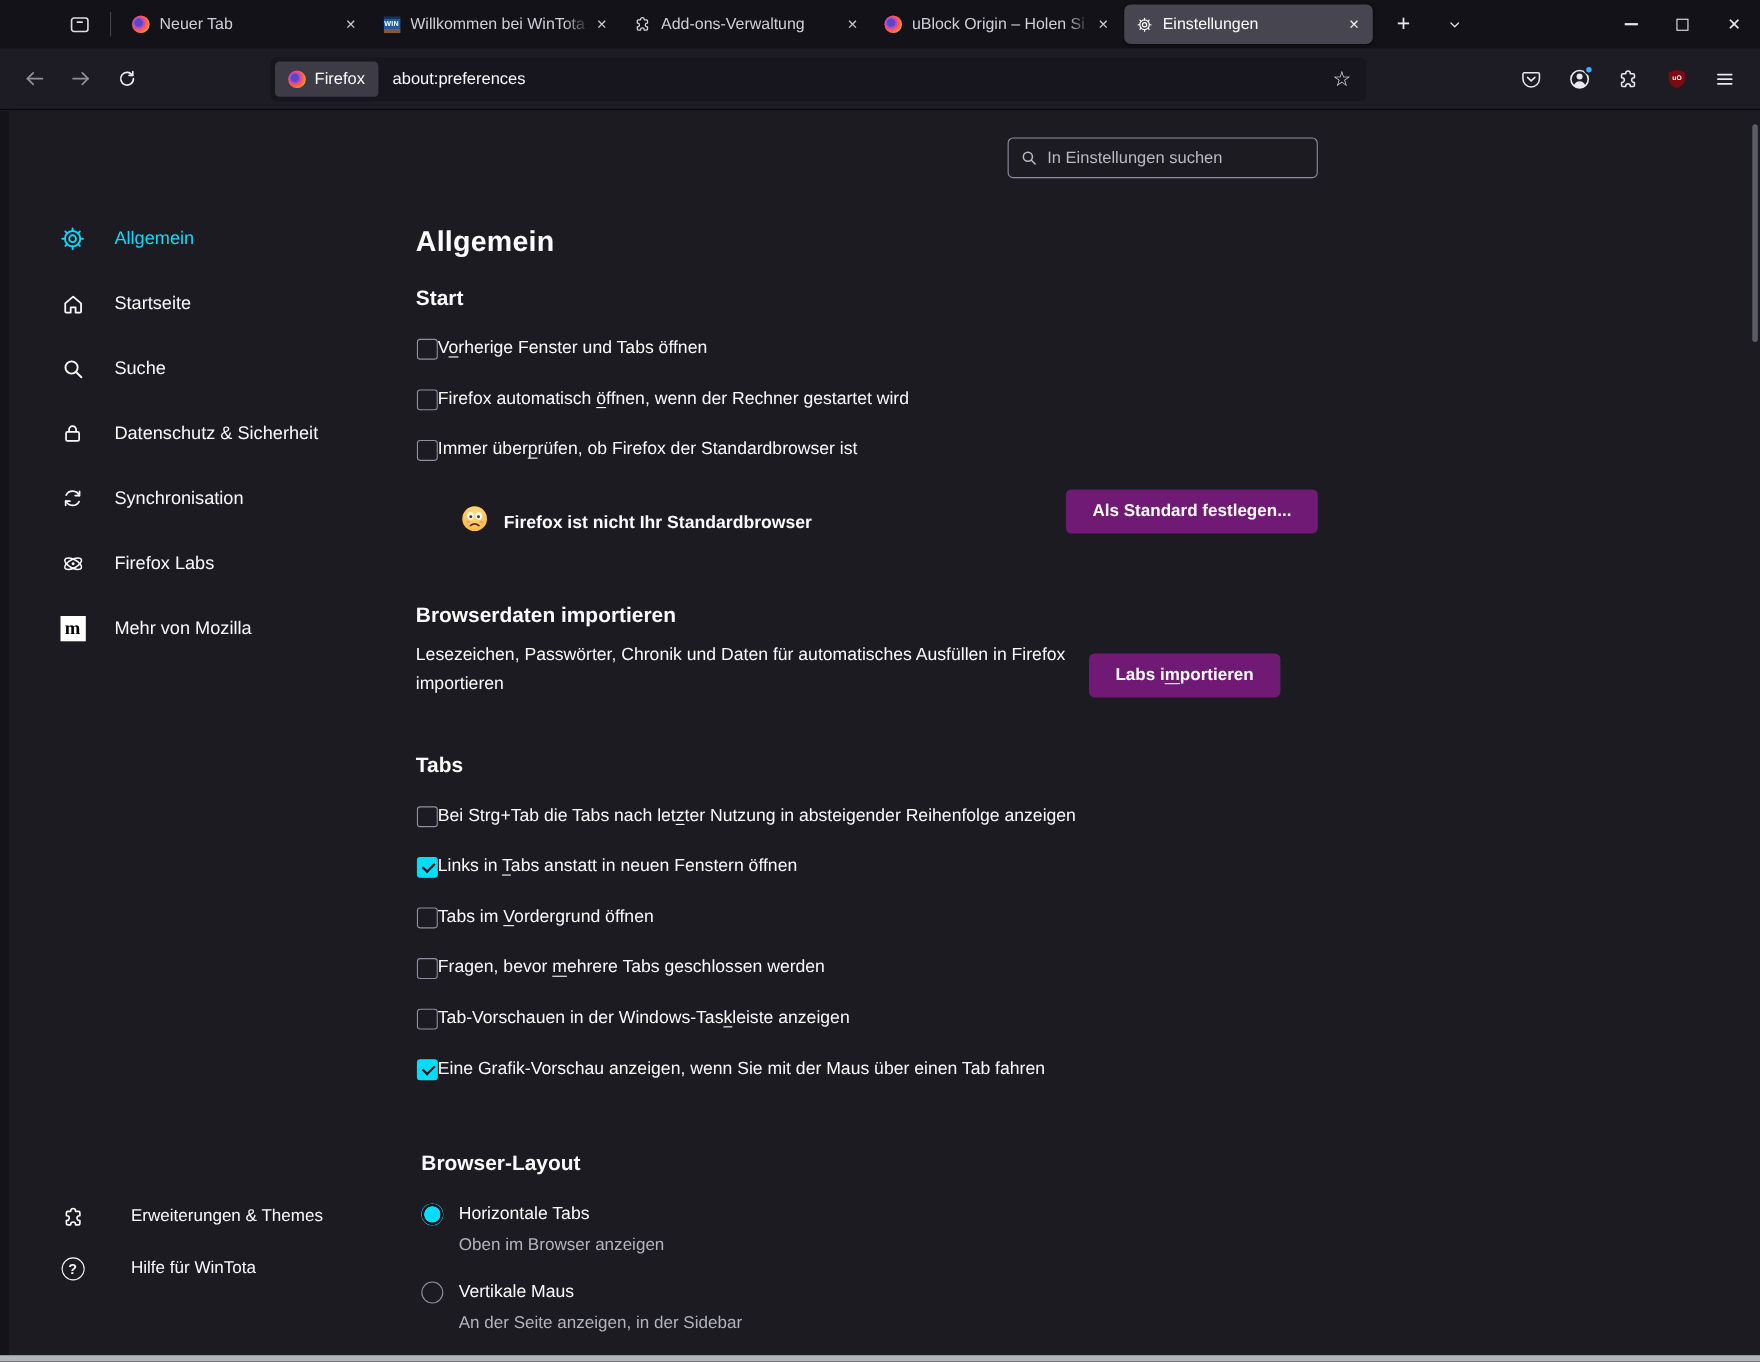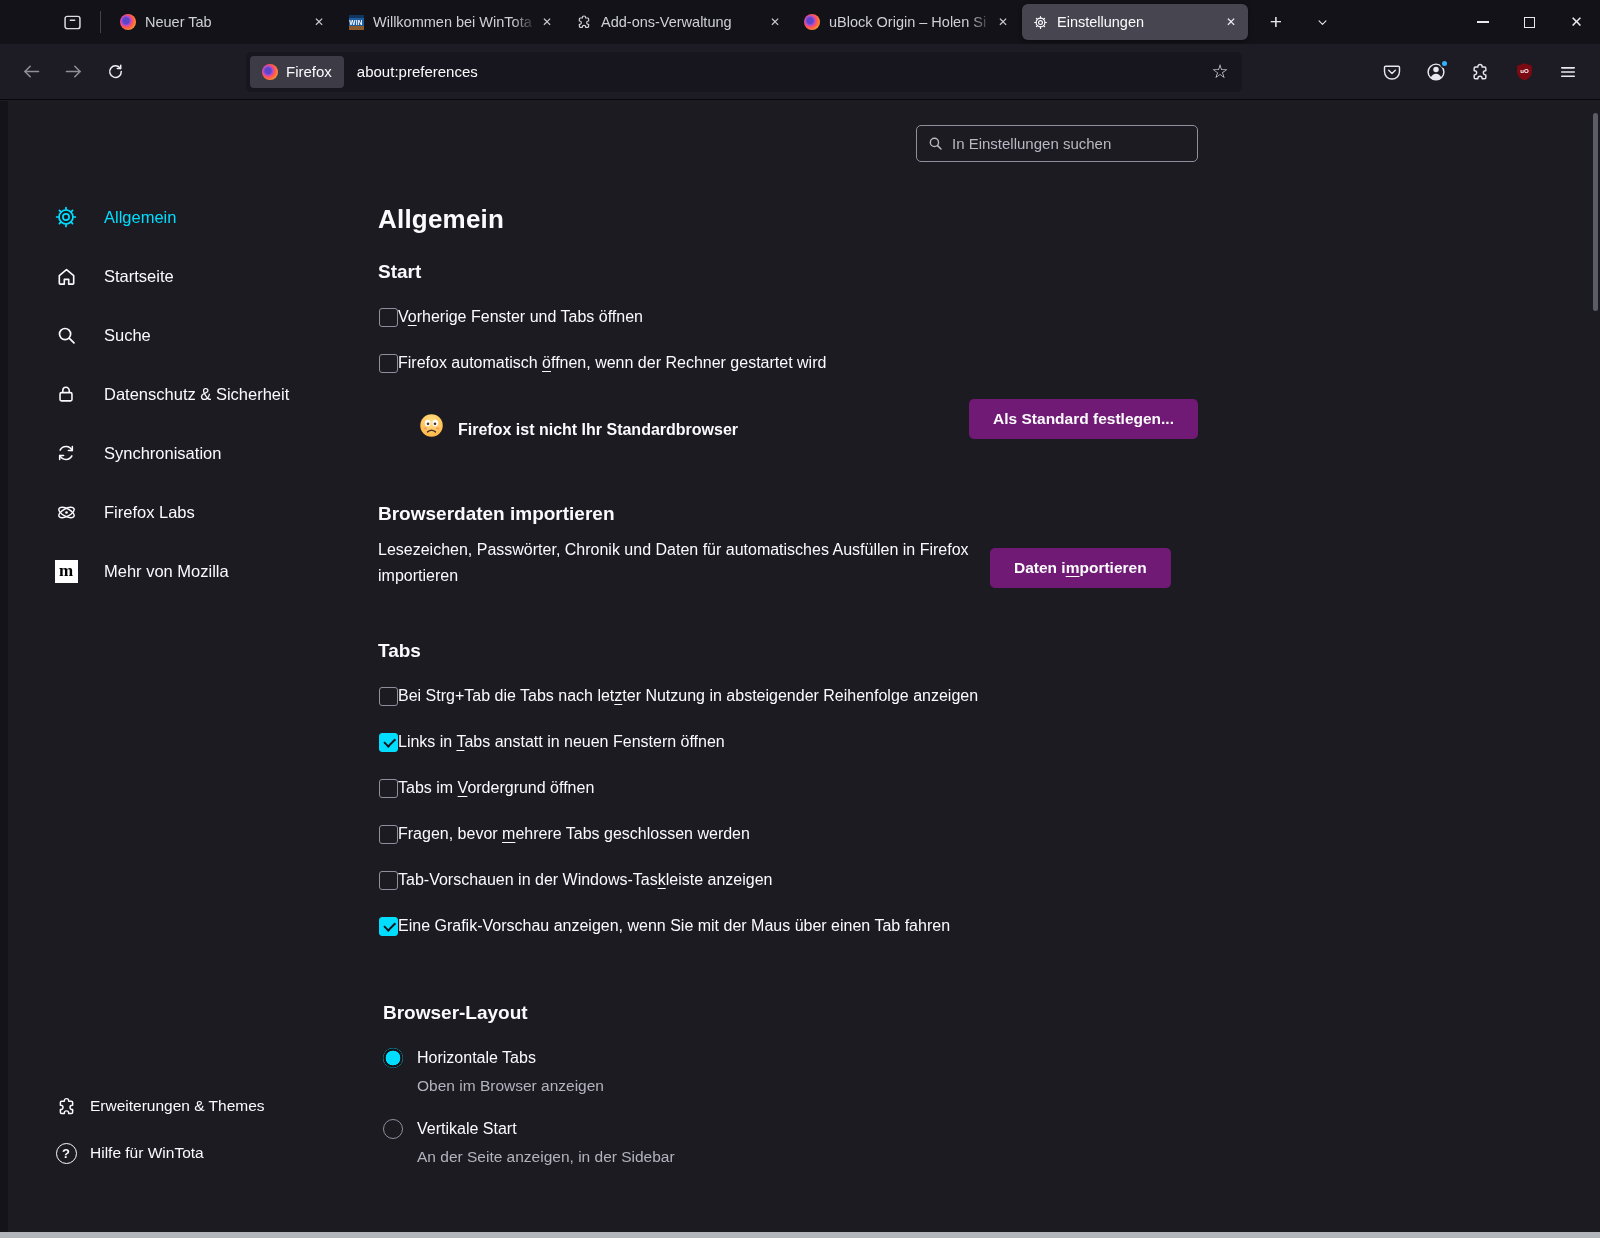--- a/index.html
+++ b/index.html
@@ -64,21 +64,21 @@
     background:#5c5c66; border-radius:3px; }
 
   .sidebar { flex:0 0 378px; padding:92px 0 0 54px; display:flex; flex-direction:column; }
   .side-item { display:flex; align-items:center; gap:26px; height:48px; margin-bottom:11px;
     color:#fbfbfe; font-size:16.5px; cursor:default; }
   .side-item .sicon { width:24px; height:24px; display:flex; align-items:center; justify-content:center; }
   .side-item.active { color:#00ddff; }
   .moz-m { width:23px; height:23px; background:#fff; color:#000; font-family:"Liberation Serif","DejaVu Serif",serif;
     font-weight:bold; font-size:17px; display:flex; align-items:center; justify-content:center; }
   .side-footer { margin-top:auto; padding-bottom:52px; }
-  .side-item.small { font-size:15.5px; gap:12px; height:40px; margin-bottom:7px; }
+  .side-item.small { font-size:15.5px; gap:41px; height:40px; margin-bottom:7px; }
   .qmark { width:21px; height:21px; border:1.6px solid #fbfbfe; border-radius:50%; font-size:13px;
     display:flex; align-items:center; justify-content:center; font-weight:bold; }
 
   .main { flex:0 0 820px; padding-top:24px; display:flex; flex-direction:column; }
   .search-row { display:flex; justify-content:flex-end; }
   .searchbox { width:282px; height:37px; border:1px solid #8f8f9d; border-radius:5px; background:#1c1b22;
     display:flex; align-items:center; padding:0 10px; gap:8px; color:#b9b9c3; }
   .searchbox input { border:none; outline:none; background:transparent; color:#fbfbfe; font-size:15px;
     width:100%; font-family:inherit; }
   .searchbox input::placeholder { color:#b9b9c3; opacity:1; }
@@ -364,20 +364,24 @@
 
       <h2 class="section-title">Start</h2>
 
       <div class="checkrow">
         <span class="checkbox"></span>
         <label><span>V</span><span class="ak">o</span><span>rherige Fenster und Tabs öffnen</span></label>
       </div>
       <div class="checkrow">
         <span class="checkbox"></span>
         <label><span>Firefox automatisch </span><span class="ak">ö</span><span>ffnen, wenn der Rechner gestartet wird</span></label>
+      </div>
+      <div class="checkrow">
+        <span class="checkbox"></span>
+        <label><span>Immer über</span><span class="ak">p</span><span>rüfen, ob Firefox der Standardbrowser ist</span></label>
       </div>
 
       <div class="default-row">
         <span class="emoji">
           <svg viewBox="0 0 24 24" width="27" height="27">
             <defs>
                 <radialGradient id="emog" cx="0.5" cy="0.32" r="0.8">
                   <stop offset="0" stop-color="#ffe18a"></stop>
                   <stop offset="1" stop-color="#ffb03a"></stop>
                 </radialGradient>
@@ -393,21 +397,21 @@
           </svg>
         </span>
         <span class="default-status">Firefox ist nicht Ihr Standardbrowser</span>
         <button class="btn">Als Standard festlegen...</button>
       </div>
 
       <div class="import-section">
         <h2 class="section-title" style="margin-top:0;">Browserdaten importieren</h2>
         <div class="import-row">
           <div class="import-desc">Lesezeichen, Passwörter, Chronik und Daten für automatisches Ausfüllen in Firefox importieren</div>
-          <button class="btn"><span>Daten i</span><span class="ak">m</span><span>portieren</span></button>
+          <button class="btn"><span>Labs i</span><span class="ak">m</span><span>portieren</span></button>
         </div>
       </div>
 
       <div class="tabs-section">
         <h2 class="section-title" style="margin-top:0;">Tabs</h2>
 
         <div class="checkrow">
           <span class="checkbox"></span>
           <label><span>Bei Strg+Tab die Tabs nach let</span><span class="ak">z</span><span>ter Nutzung in absteigender Reihenfolge anzeigen</span></label>
         </div>
@@ -440,21 +444,21 @@
           <div class="radio-line">
             <span class="radio selected"></span>
             <span class="radio-label">Horizontale Tabs</span>
           </div>
           <div class="radio-desc">Oben im Browser anzeigen</div>
         </div>
 
         <div class="radiorow">
           <div class="radio-line">
             <span class="radio"></span>
-            <span class="radio-label">Vertikale Start</span>
+            <span class="radio-label">Vertikale Maus</span>
           </div>
           <div class="radio-desc">An der Seite anzeigen, in der Sidebar</div>
         </div>
       </div>
     </main>
 
     <div class="scroll-thumb"></div>
   </div>
 
   <div class="bottom-strip"></div>

